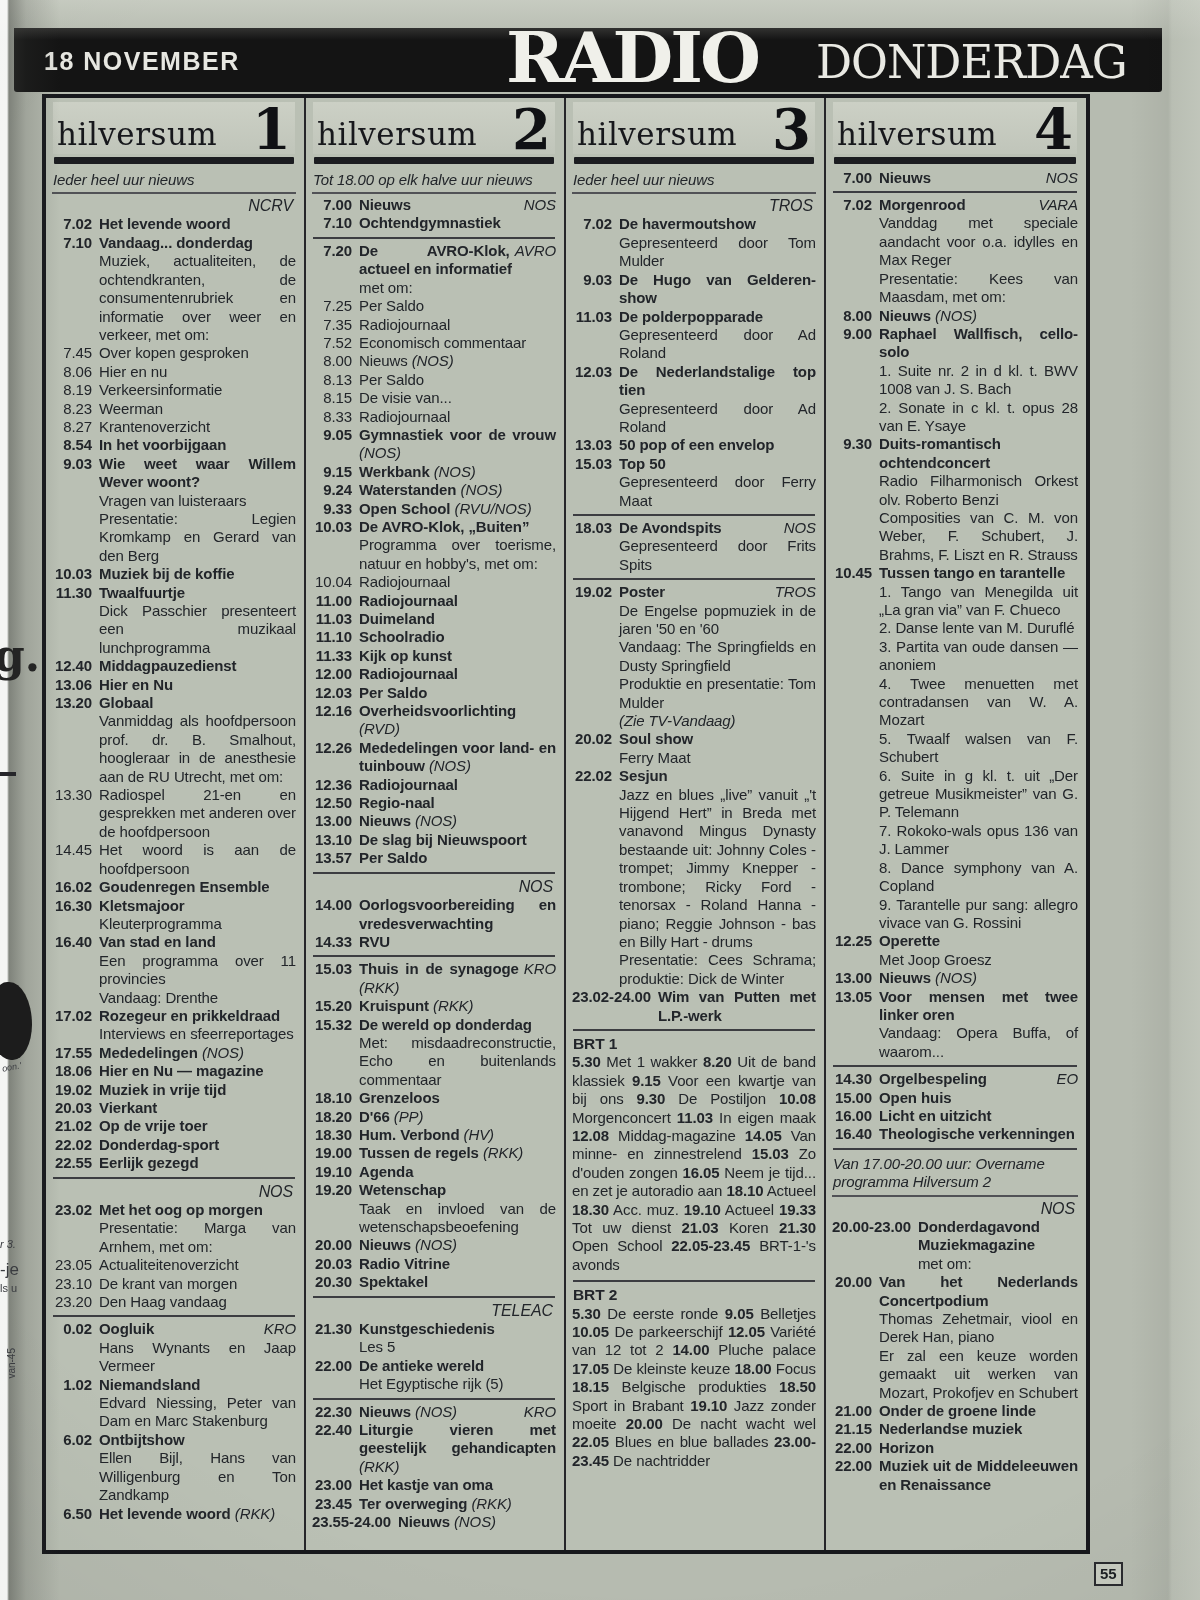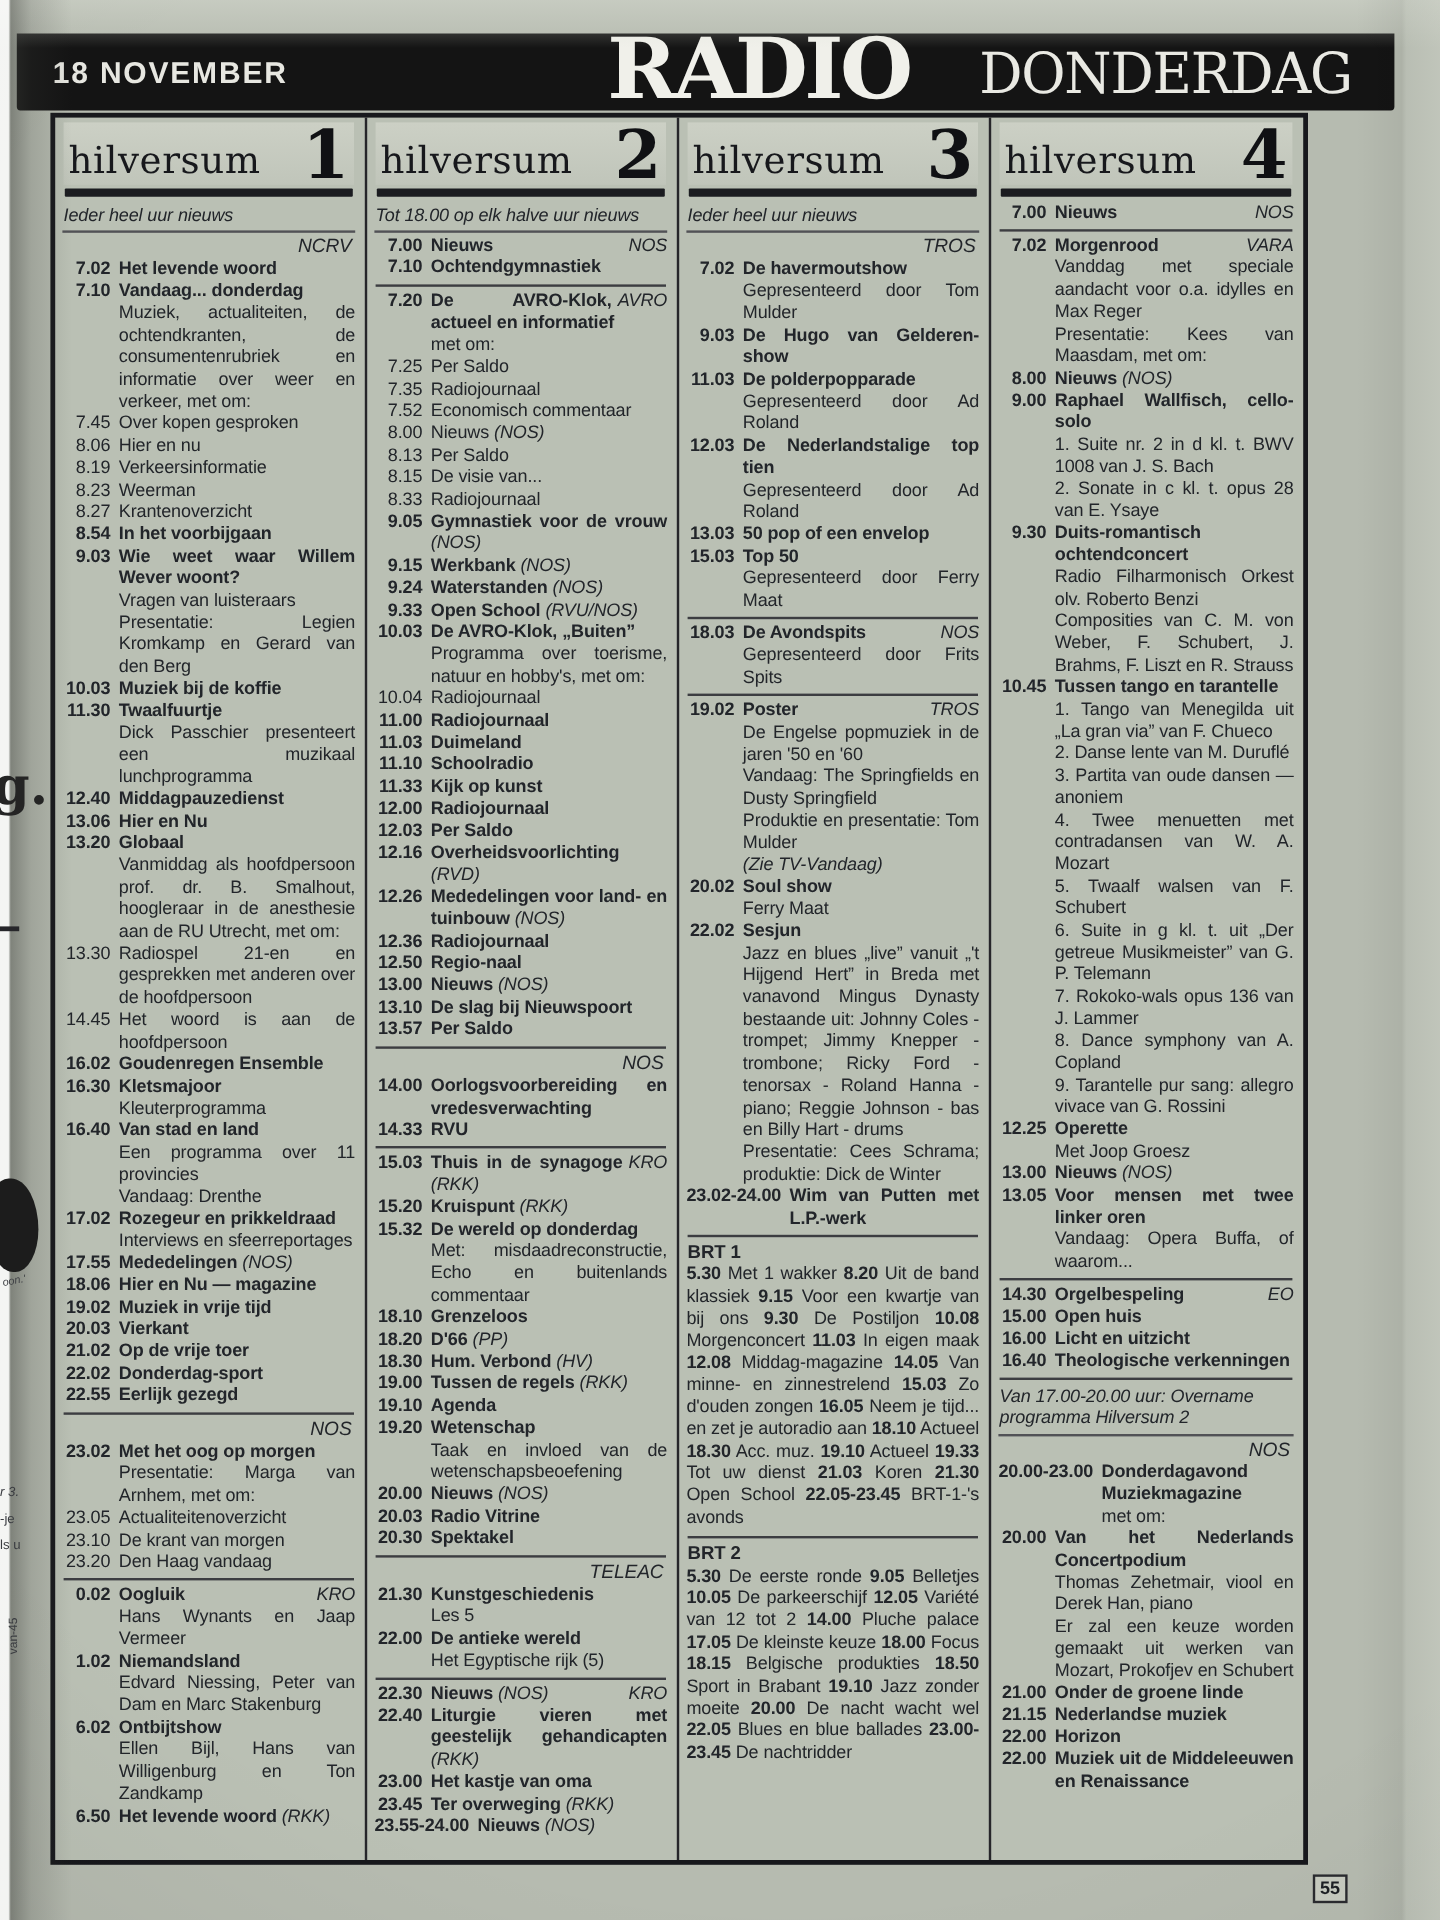--- a/index.html
+++ b/index.html
@@ -66,21 +66,21 @@
     font-size:15px; font-weight:bold; padding:0 4px; line-height:20px;
   }
 
   
   .frag{ position:absolute; z-index:6; color:#2e3033; }
   .frag-g{ left:-6px; top:630px; font-family:"DejaVu Serif", serif; font-weight:bold; font-size:44px; color:#242424; }
   .frag-dash{ left:0; top:772px; width:16px; height:4px; background:#26262a; }
   .blob{ position:absolute; left:-10px; top:982px; width:42px; height:78px; background:#1c1c1c; border-radius:45% 60% 50% 55%; z-index:6; }
   .frag-oon{ left:2px; top:1062px; font-size:9px; font-style:italic; transform:rotate(-10deg); color:#3f4145; }
   .frag-r3{ left:0; top:1238px; font-size:11px; color:#3a3c40;font-style:italic; }
-  .frag-je{ left:0; top:1260px; font-size:11px; color:#3a3c40; }
+  .frag-je{ left:0; top:1260px; font-size:17px; color:#3a3c40; }
   .frag-lsu{ left:0; top:1282px; font-size:11px; color:#3a3c40;text-align:center; }
   .frag-van{ left:6px; top:1348px; font-size:10px; writing-mode:vertical-rl; transform:rotate(180deg); color:#3a3c40; }
 </style>
 </head>
 <body>
 
 <div class="masthead">
   <div class="mast-date">18 NOVEMBER</div>
   <div class="mast-title">RADIO</div>
   <div class="mast-day">DONDERDAG</div>

